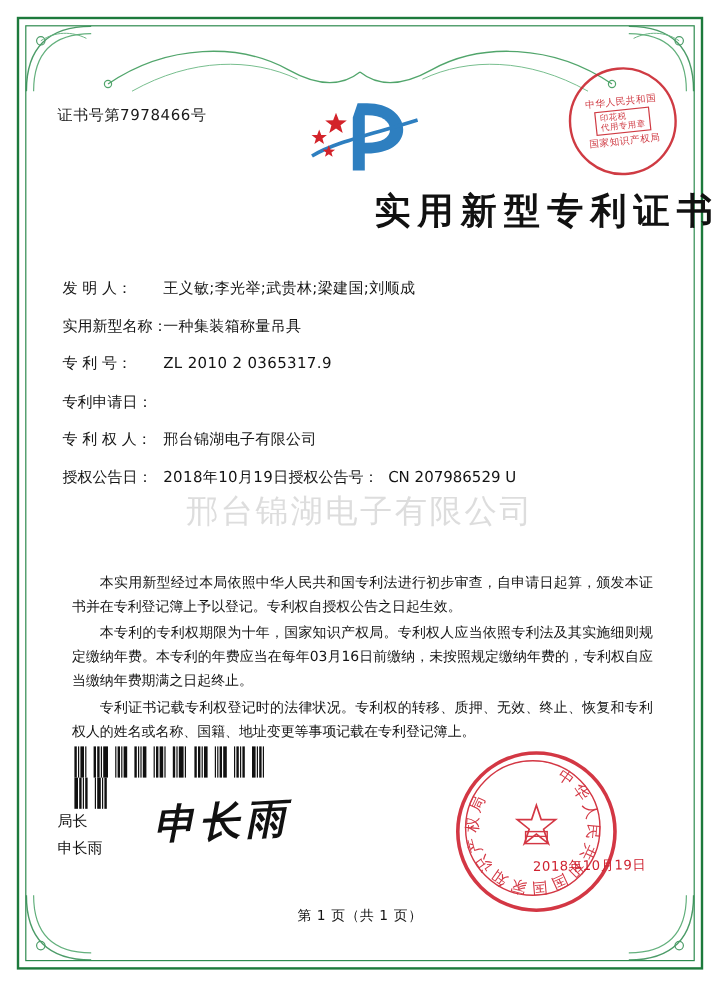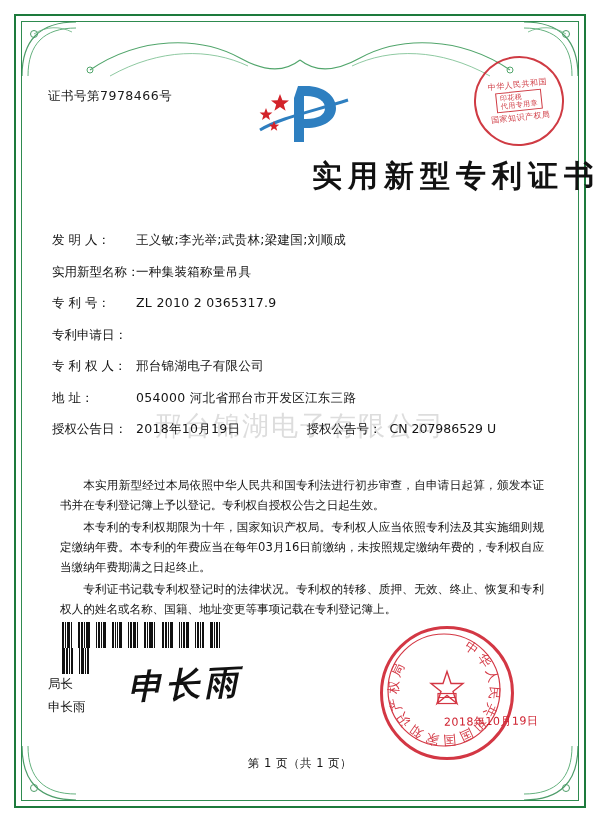--- a/index.html
+++ b/index.html
@@ -139,21 +139,20 @@
     white-space: nowrap;
   }
   .row .value {
     flex: 1;
     letter-spacing: .3px;
   }
   .row.inline-2 .value {
     flex: 0 0 auto;
   }
   .row .label2 {
-    margin-left: 66px;
     white-space: nowrap;
   }
   .row .value2 {
     margin-left: 8px;
     white-space: nowrap;
   }
 
   
   .body-text {
     position: absolute;
@@ -355,24 +354,20 @@
     <div class="row">
       <span class="label">专 利 号：</span>
       <span class="value">ZL 2010 2 0365317.9</span>
     </div>
     <div class="row">
       <span class="label">专利申请日：</span>
     </div>
     <div class="row">
       <span class="label">专 利 权 人：</span>
       <span class="value">邢台锦湖电子有限公司</span>
-    </div>
-    <div class="row">
-      <span class="label">地 址：</span>
-      <span class="value">054000 河北省邢台市开发区江东三路</span>
     </div>
     <div class="row inline-2">
       <span class="label">授权公告日：</span>
       <span class="value">2018年10月19日</span>
       <span class="label2">授权公告号：</span>
       <span class="value2">CN 207986529 U</span>
     </div>
   </div>
 
   <div class="body-text">

